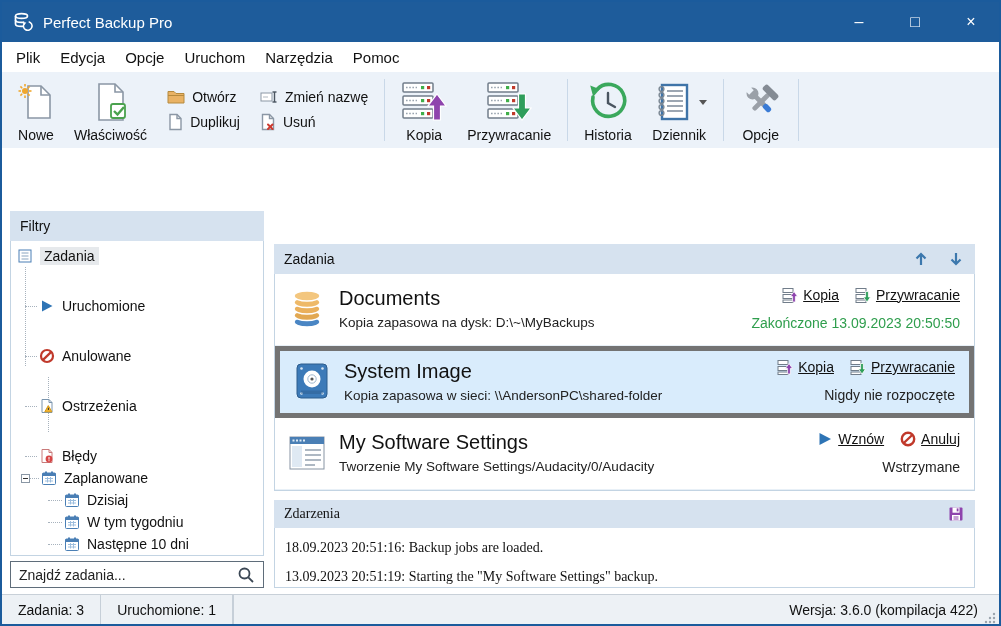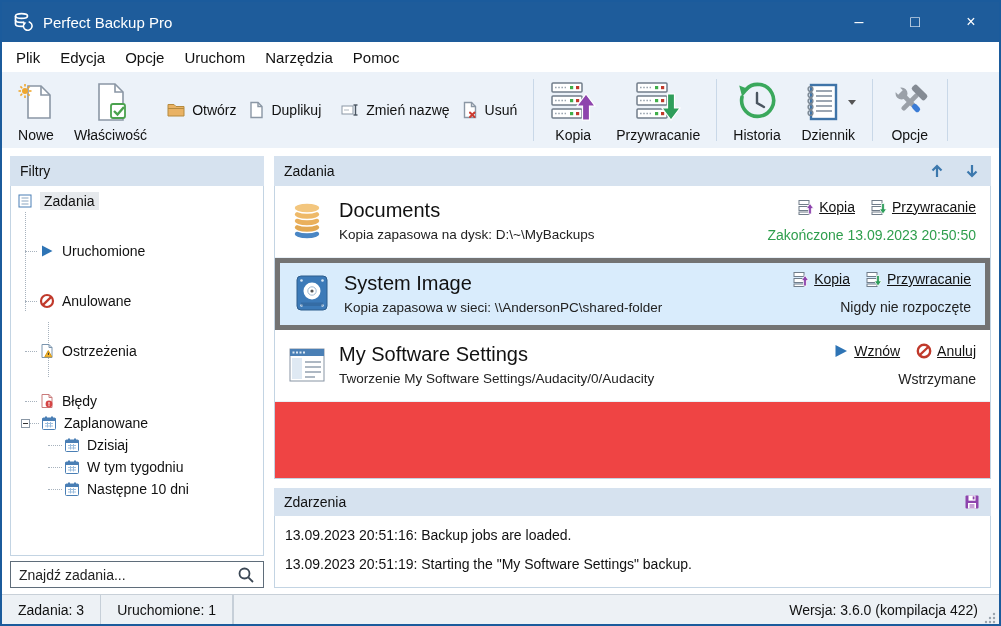--- a/index.html
+++ b/index.html
@@ -16,26 +16,26 @@
   .win-btn{ width:56px; height:100%; display:flex; align-items:center; justify-content:center;
     color:#fff; font-size:16px; cursor:default; }
   
   .menubar{ height:30px; background:#fff; display:flex; align-items:center; padding:0 4px; flex:0 0 auto;}
   .menu-item{ padding:4px 10px; font-size:15px; color:#111; }
   
   .toolbar{ height:76px; background:#ecf2f9; display:flex; align-items:stretch; padding:3px 6px; flex:0 0 auto;}
   .tb-big{ display:flex; flex-direction:column; align-items:center; justify-content:flex-end;
     padding:2px 10px; font-size:14px; color:#111; }
   .tb-big .ico{ height:46px; display:flex; align-items:center; justify-content:center; margin-bottom:2px;}
-  .tb-stack{ display:flex; flex-direction:row; justify-content:center; padding:0 6px; gap:4px;}
+  .tb-stack{ display:flex; flex-direction:column; justify-content:center; padding:0 6px; gap:4px;}
   .tb-small{ display:flex; align-items:center; gap:7px; font-size:14px; color:#111; padding:2px 4px;}
   .tb-sep{ width:1px; background:#c9d8e8; margin:4px 6px; }
   .tb-dd{ display:flex; align-items:center; gap:7px; }
   
-  .content{ flex:1; display:flex; padding:8px 8px 6px 8px; gap:10px; background:#fff; min-height:0;}
+  .content{ flex:1; display:flex; padding:8px 24px 6px 8px; gap:10px; background:#fff; min-height:0;align-items:flex-end;}
   .panel-header{ height:30px; background:#d6e2ef; display:flex; align-items:center;
     padding:0 10px; font-size:14px; color:#111; flex:0 0 auto;}
   
   .left-col{ width:254px; display:flex; flex-direction:column; flex:0 0 auto; }
   .tree-wrap{ flex:1; border:1px solid #c3d4e3; border-top:none; background:#fff; overflow:hidden; position:relative;}
   .tree{ position:relative; padding-top:4px; }
   .tree-row{ height:22px; display:flex; align-items:center; font-size:14px; color:#111; position:relative;}
   .tree-row .ico{ width:16px; height:16px; flex:0 0 auto; display:flex; margin-right:7px;}
   .hconn{ border-top:1px dotted #a7b2bd; height:0; flex:0 0 auto; margin-right:2px;}
   .vline{ position:absolute; width:0; border-left:1px dotted #a7b2bd; }
@@ -65,21 +65,21 @@
   .task-title{ font-size:20px; color:#111; margin-bottom:5px; }
   .task-sub{ font-size:13.5px; color:#222; }
   .task-side{ display:flex; flex-direction:column; align-items:flex-end; gap:12px; flex:0 0 auto;}
   .task-actions{ display:flex; gap:16px; align-items:center;}
   .action-link{ display:flex; align-items:center; gap:5px; font-size:14px; color:#111;}
   .action-link .lk{ text-decoration:underline; }
   .action-link .aico{ width:16px; height:16px; display:flex;}
   .task-status{ font-size:14px; color:#222; }
   .task-status.green{ color:#2f9e4d; }
   
-  .events-panel{ height:100px; display:flex; flex-direction:column; flex:0 0 auto;}
+  .events-panel{ height:88px; display:flex; flex-direction:column; flex:0 0 auto;font-family:Liberation Serif, serif;}
   .events-panel .panel-header{ justify-content:space-between; height:28px;}
   .events-body{ flex:1; border:1px solid #c3d4e3; border-top:none; background:#fff; padding:5px 10px; overflow:hidden;}
   .event-line{ font-size:14px; color:#111; line-height:29px; }
   .save-btn{ width:17px; height:17px; display:flex; }
   
   .statusbar{ height:30px; background:#edf1f5; border-top:1px solid #c8d0d8; display:flex;
     align-items:center; font-size:14px; color:#111; flex:0 0 auto;}
   .sb-cell{ padding:0 16px; display:flex; align-items:center; height:100%;}
   .sb-sep{ width:1px; height:100%; background:#c6cfd8; }
   .sb-version{ margin-left:auto; padding:0 6px; }
@@ -665,21 +665,21 @@
                 <rect x="1.5" y="1.5" width="13" height="13" rx="1" fill="#8e44ad"></rect>
                 <rect x="4.5" y="1.5" width="7" height="5.2" fill="#fff"></rect>
                 <rect x="8.7" y="2.4" width="1.8" height="3" fill="#8e44ad"></rect>
                 <rect x="4" y="9" width="8" height="5.5" fill="#fff"></rect>
                 <line x1="5.5" y1="11" x2="10.5" y2="11" stroke="#8e44ad"></line>
                 <line x1="5.5" y1="13" x2="10.5" y2="13" stroke="#8e44ad"></line>
               </svg>
           </span>
         </div>
         <div class="events-body">
-          <div class="event-line">13.09.2023 20:51:16: Backup jobs are loaded.</div>
+          <div class="event-line">18.09.2023 20:51:16: Backup jobs are loaded.</div>
           <div class="event-line">13.09.2023 20:51:19: Starting the "My Software Settings" backup.</div>
         </div>
       </div>
 
     </div>
   </div>
 
   <div class="statusbar">
     <span class="sb-cell">Zadania: 3</span>
     <span class="sb-sep"></span>

